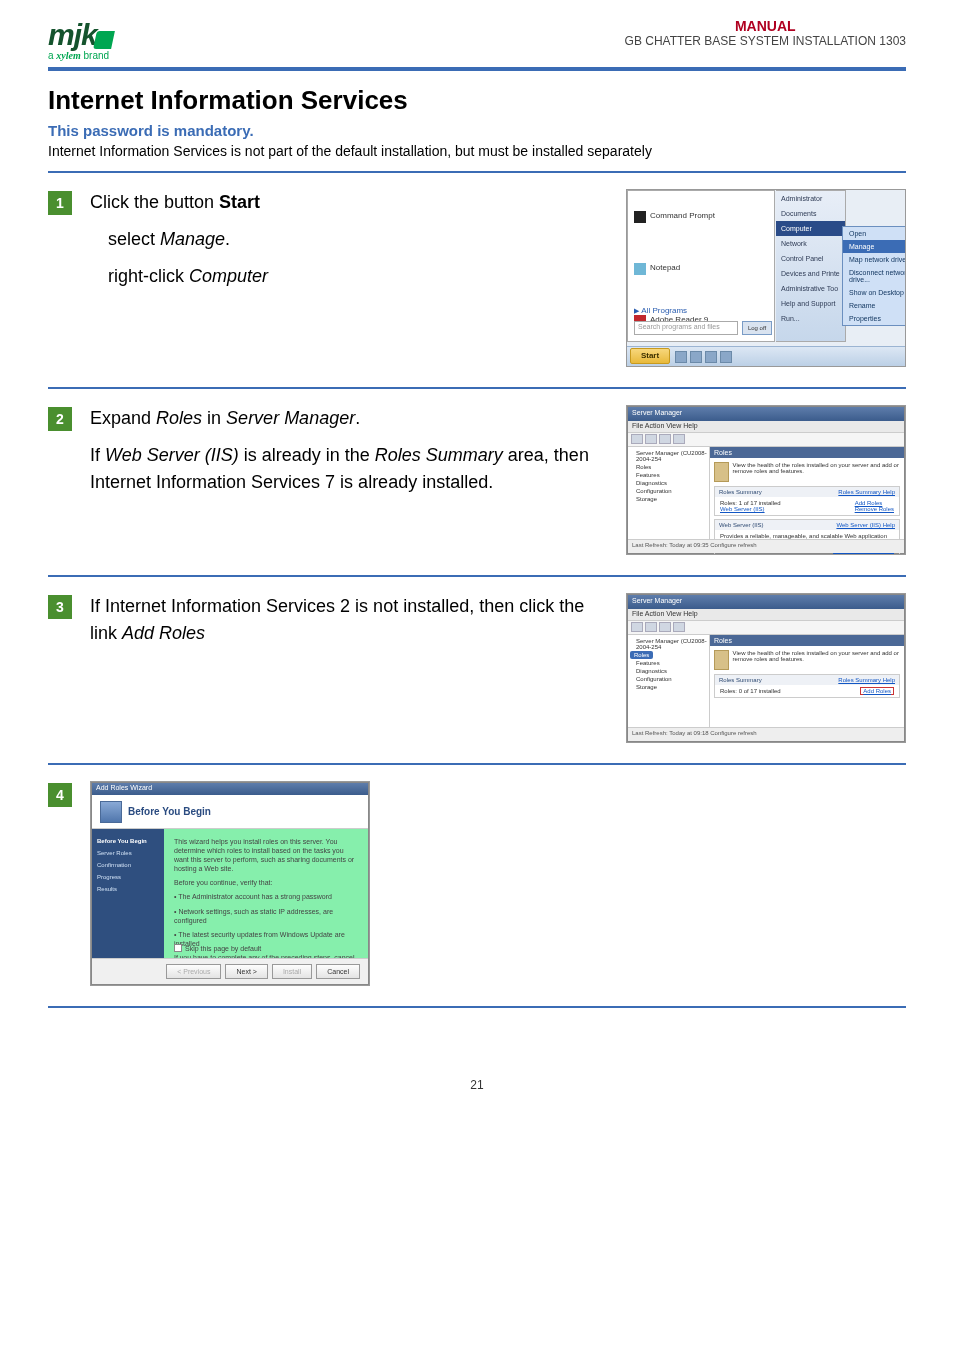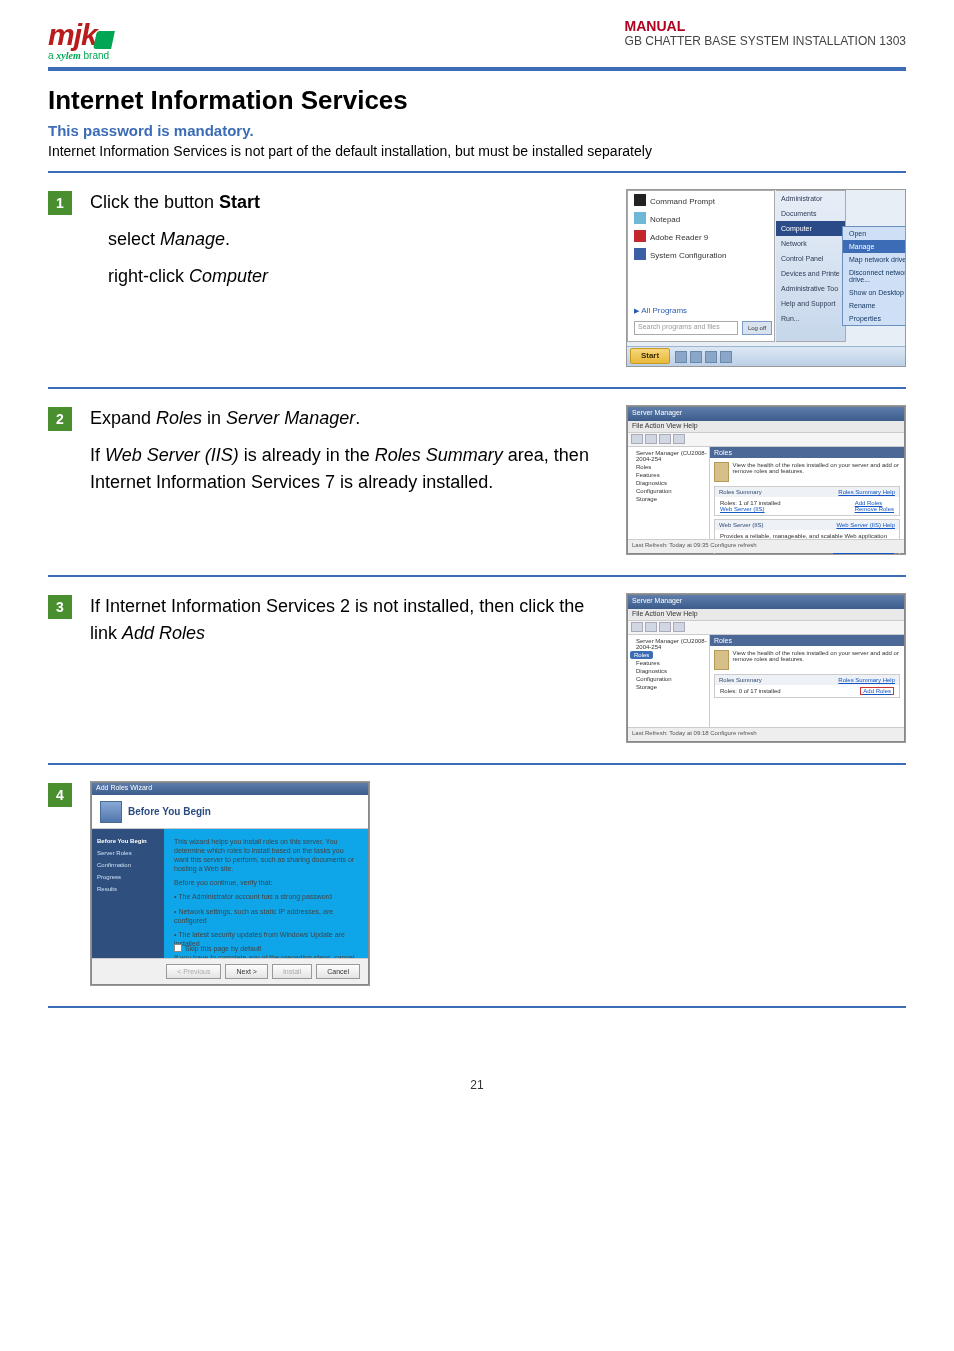--- a/index.html
+++ b/index.html
@@ -1,44 +1,44 @@
 <!DOCTYPE html>
 <html><head>
 <meta charset="utf-8">
 <style>
   *{box-sizing:border-box;margin:0;padding:0}
   body{font-family:Arial,Helvetica,sans-serif;background:#fff;width:954px;margin:0 auto;padding:0 0 40px 0;color:#000}
   .page{padding:0 48px}
   .topbar{display:flex;justify-content:space-between;align-items:flex-start;padding:18px 0 6px 0;border-bottom:4px solid #3b6cb5}
   .logo{}
-  .logo-main{font-family:Arial,sans-serif;font-weight:900;font-style:italic;font-size:30px;color:#b91c1c;letter-spacing:-1px}
+  .logo-main{font-family:Arial,sans-serif;font-weight:900;font-style:italic;font-size:30px;color:#14532d;letter-spacing:-1px}
   .logo-mark{display:inline-block;width:18px;height:18px;background:#00a651;border-radius:3px 0 0 3px;transform:skewX(-12deg);margin-left:-2px;vertical-align:text-top}
   .logo-sub{font-size:10px;color:#00a651;margin-top:-2px}
   .logo-sub b{font-family:Georgia,serif;font-style:italic}
-  .man-block{text-align:left;font-size:12px;color:#444}
+  .man-block{text-align:center;font-size:12px;color:#444}
   .man-title{font-weight:bold;color:#b00020;font-size:14px}
   h1{font-size:26px;font-weight:bold;margin:14px 0 6px 0}
   h2.subhead{color:#3b6cb5;font-size:15px;font-weight:bold;margin-bottom:4px}
   .intro{font-size:14px;margin-bottom:12px}
   .step-sep{height:2px;background:#3b6cb5;margin:10px 0}
   .step{display:flex;gap:18px;padding:6px 0 10px 0}
   .step-num{width:24px;height:24px;background:#4a8f2f;color:#fff;font-weight:bold;display:flex;align-items:center;justify-content:center;flex:0 0 24px;font-size:14px;margin-top:2px}
   .step-text{flex:1;font-size:18px;line-height:1.5}
   .step-text p{margin-bottom:10px}
   .step-text b{font-weight:bold}
   .step-text i{font-style:italic}
   .ind{margin-left:18px}
   .shot{flex:0 0 280px;background:#e8eef5;border:1px solid #999;position:relative;height:160px;font-size:6px;color:#333;overflow:hidden}
   .shot.sm1{height:178px}
   .shot.sm2{height:150px}
   .shot.sm3{height:150px}
   .shot.sm4{height:205px}
   
   .s1-left{position:absolute;left:0;top:0;width:148px;height:152px;background:#fff;border:1px solid #aaa}
-  .s1-item{display:flex;align-items:flex-end;gap:4px;padding:3px 6px;font-size:8px}
+  .s1-item{display:flex;align-items:flex-start;gap:4px;padding:20px 6px;font-size:8px}
   .ico{width:12px;height:12px;background:#555;display:inline-block}
   .ico.term{background:#222}
   .ico.np{background:#6fb7d6}
   .ico.ad{background:#c1272d}
   .ico.sc{background:#3b5fa5}
   .s1-allp{position:absolute;bottom:26px;left:6px;font-size:8px;color:#2a5db0}
   .s1-allp::before{content:"▶ ";color:#2a5db0;font-size:7px}
   .s1-search{position:absolute;bottom:6px;left:6px;right:36px;height:14px;border:1px solid #aaa;background:#fff;font-size:7px;padding:1px 3px;color:#999}
   .s1-logoff{position:absolute;bottom:6px;right:2px;width:30px;height:14px;background:#d9e3f0;border:1px solid #7a9cc6;font-size:6px;text-align:center;line-height:12px}
   .s1-right{position:absolute;left:149px;top:0;width:70px;height:152px;border:1px solid #aaa;border-left:none;background:linear-gradient(#e8eef7,#c6d7eb)}
@@ -64,21 +64,21 @@
   .srv-main{flex:1;background:#fff;padding:4px;font-size:6px;position:relative}
   .srv-main .hdr{background:#4b6896;color:#fff;padding:2px 4px;font-size:7px;margin:-4px -4px 4px -4px}
   .srv-desc{display:flex;gap:4px;align-items:flex-start;margin-bottom:4px}
   .srv-ico{width:20px;height:20px;background:#d7c088;border:1px solid #b59a58}
   .srv-panel{border:1px solid #ccc;margin-bottom:3px}
   .srv-ph{background:#eef1f6;padding:2px 4px;display:flex;justify-content:space-between;color:#2e4a72}
   .srv-pb{padding:3px 5px}
   .srv-link{color:#1156c4;text-decoration:underline}
   .srv-foot{position:absolute;bottom:0;left:0;right:0;height:14px;background:#eee;border-top:1px solid #ccc;font-size:6px;padding:2px 4px;color:#555}
   
-  .wiz{position:absolute;inset:0;background:#0ea5e9;border:1px solid #888}
+  .wiz{position:absolute;inset:0;background:#86efac;border:1px solid #888}
   .wiz-title{height:12px;background:linear-gradient(#5e7dab,#3b5c8c);color:#fff;font-size:7px;padding:1px 4px}
   .wiz-head{height:34px;background:#fff;border-bottom:1px solid #ccc;display:flex;align-items:center;gap:6px;padding:0 8px}
   .wiz-hico{width:22px;height:22px;background:linear-gradient(#89a9d6,#5076ac);border:1px solid #4a6a98}
   .wiz-htxt{font-size:10px;color:#2a4b80;font-weight:bold}
   .wiz-body{position:absolute;top:46px;bottom:26px;left:0;right:0;display:flex}
   .wiz-side{width:72px;background:#2f4f7f;color:#cfe0f4;font-size:6px;padding:6px 5px}
   .wiz-side div{padding:3px 0}
   .wiz-side .act{color:#fff;font-weight:bold}
   .wiz-main{flex:1;padding:8px 10px;font-size:7px;color:#444;position:relative}
   .wiz-main p{margin-bottom:5px;line-height:1.3}

